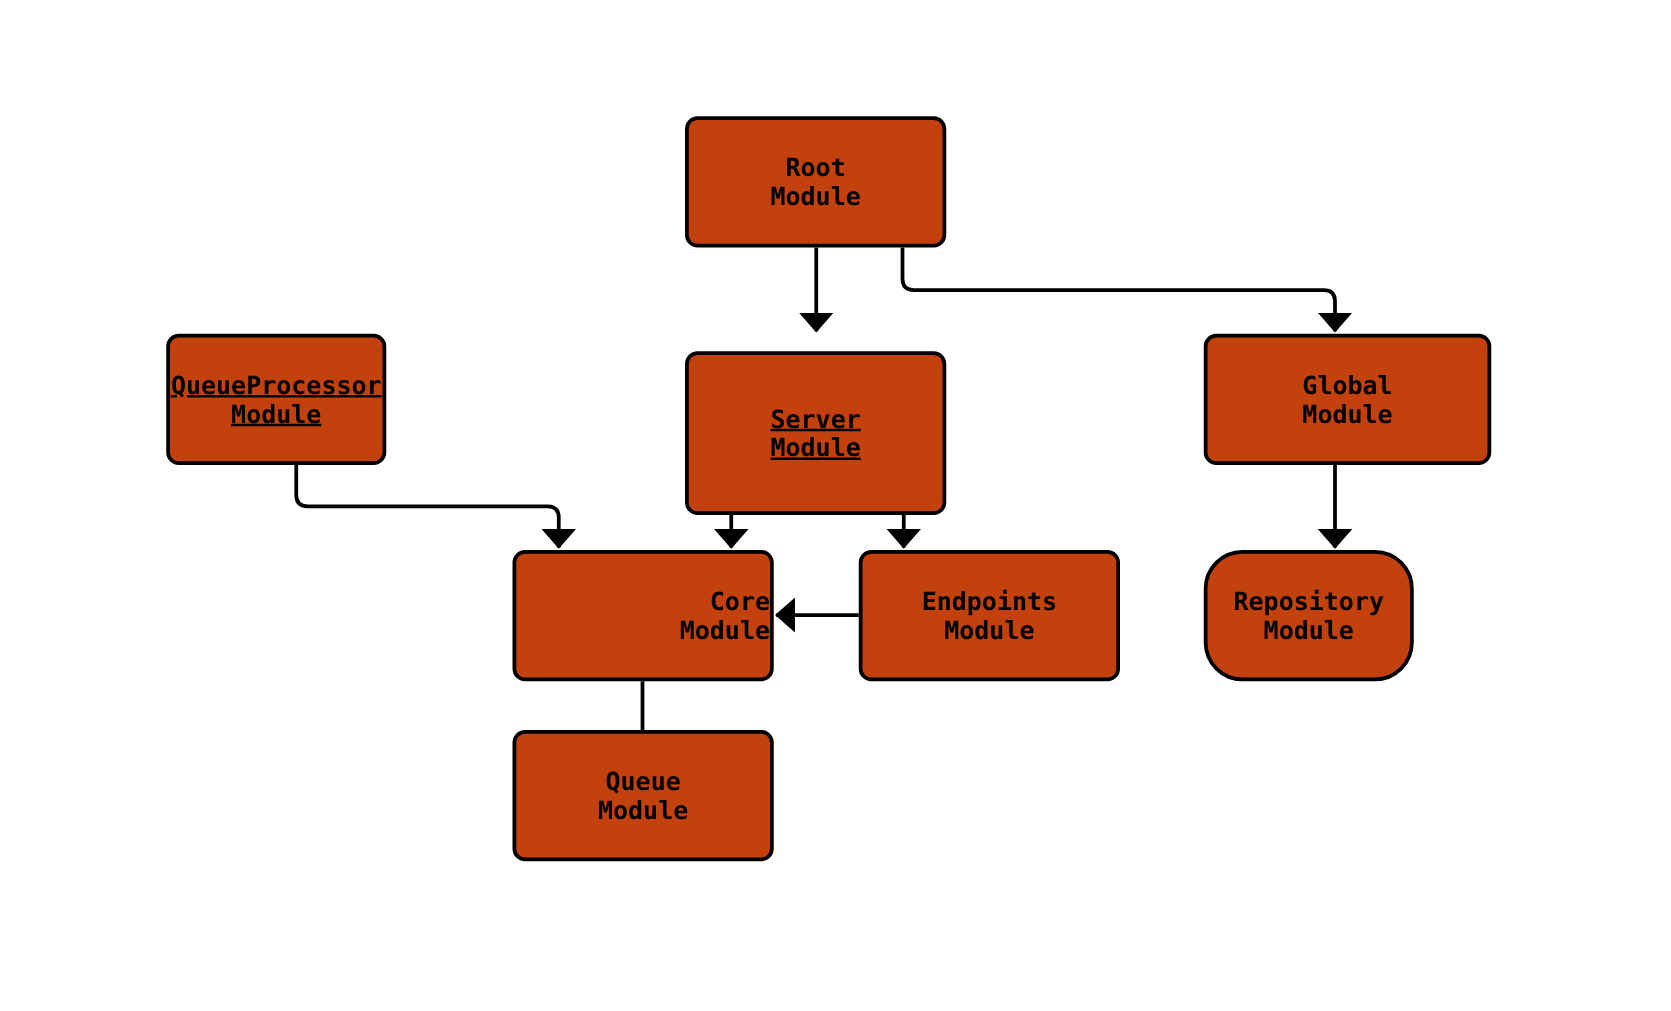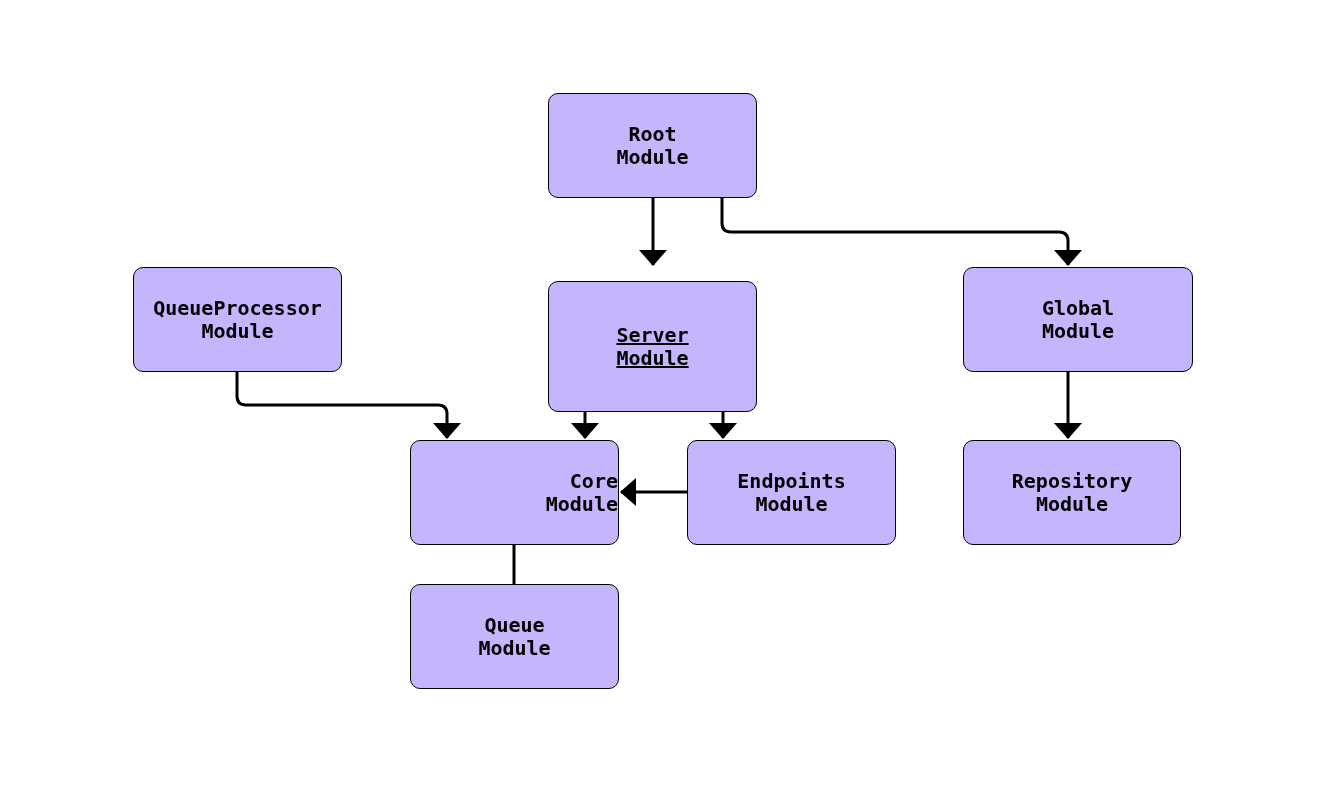--- a/index.html
+++ b/index.html
@@ -23,23 +23,23 @@
   }
   .edges-layer path.edge {
     fill: none;
     stroke: #000000;
     stroke-width: 3;
     stroke-linecap: butt;
   }
   .node {
     position: absolute;
     box-sizing: border-box;
-    border: 1px solid #000000;
+    border: 3px solid #000000;
     border-radius: 10px;
-    background: #c4b5fd;
+    background: #c2410c;
     display: flex;
     flex-direction: column;
     align-items: center;
     justify-content: center;
     text-align: center;
     color: #000000;
     font-family: "DejaVu Sans Mono", "Liberation Mono", monospace;
     font-weight: 700;
     font-size: 20px;
     line-height: 23px;
@@ -65,41 +65,41 @@
         <path class="edge" d="M1068,372 L1068,438" marker-end="url(#arrowhead)"></path>
         <path class="edge" d="M687,492 L621,492" marker-end="url(#arrowhead)"></path>
         <path class="edge" d="M514,545 L514,610" marker-end="url(#arrowhead)"></path>
       </g>
   </svg>
   <div id="nodes-group">
       <div class="node" style="left: 548px; top: 93px; width: 209px; height: 105px;">
         <span>Root</span>
         <span>Module</span>
       </div>
-      <div class="node" style="left: 133px; top: 267px; width: 209px; height: 105px;">
+      <div class="node" style="left: 133px; top: 267px; width: 176px; height: 105px; text-decoration: underline;">
         <span>QueueProcessor</span>
         <span>Module</span>
       </div>
       <div class="node" style="left: 548px; top: 281px; width: 209px; height: 131px; text-decoration: underline;">
         <span>Server</span>
         <span>Module</span>
       </div>
       <div class="node" style="left: 963px; top: 267px; width: 230px; height: 105px;">
         <span>Global</span>
         <span>Module</span>
       </div>
       <div class="node" style="left: 410px; top: 440px; width: 209px; height: 105px; align-items: flex-end;">
         <span>Core</span>
         <span>Module</span>
       </div>
       <div class="node" style="left: 687px; top: 440px; width: 209px; height: 105px; text-align: center;">
         <span>Endpoints</span>
         <span>Module</span>
       </div>
-      <div class="node" style="left: 963px; top: 440px; width: 218px; height: 105px;">
+      <div class="node" style="left: 963px; top: 440px; width: 168px; height: 105px; border-radius: 31px;">
         <span>Repository</span>
         <span>Module</span>
       </div>
       <div class="node" style="left: 410px; top: 584px; width: 209px; height: 105px;">
         <span>Queue</span>
         <span>Module</span>
       </div>
     </div>
 </div>
 

